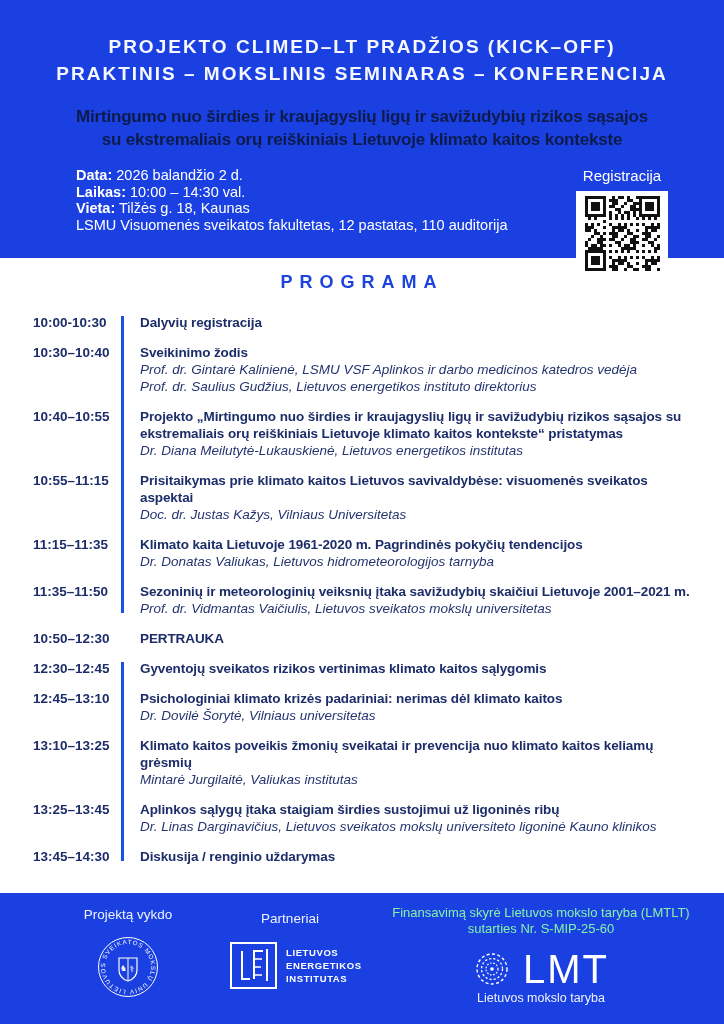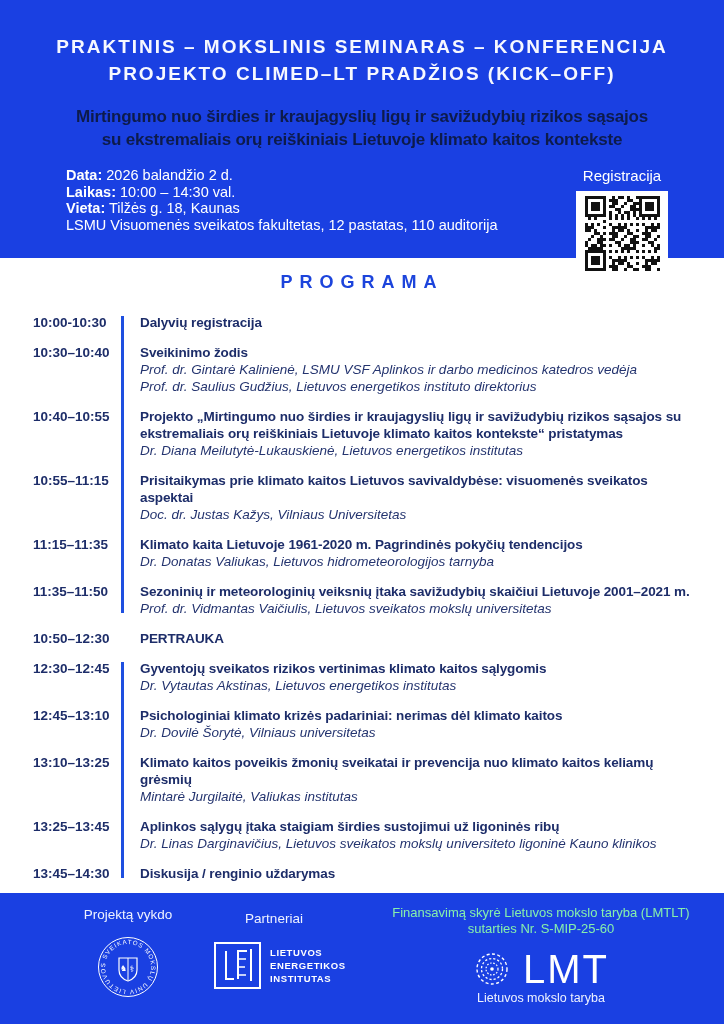--- a/index.html
+++ b/index.html
@@ -17,21 +17,21 @@
   }
   .banner-title {
     margin-top:33px; text-align:center; font-weight:700;
     font-size:19px; line-height:27px; letter-spacing:2px; color:#f6f8ff;
   }
   .banner-subtitle {
     margin-top:18px; text-align:center; font-weight:700;
     font-size:17px; line-height:23px; letter-spacing:-0.2px; color:#0d1b4b;
   }
   .info-block {
-    position:absolute; left:66px; top:167px;
+    position:absolute; left:76px; top:167px;
     font-size:14.5px; line-height:16.5px; color:#ffffff;
   }
   .info-block b { font-weight:700; }
   .registration {
     position:absolute; left:572px; top:167px; width:100px; text-align:center;
   }
   .registration-label { font-size:15px; color:#ffffff; }
   .qr-box {
     margin:7px auto 0 auto; width:92px; height:85px;
     background:#ffffff; display:flex; align-items:center; justify-content:center;
@@ -60,41 +60,41 @@
   .pspeaker { font-style:italic; font-size:13.5px; line-height:17px; color:#24346f; }
   .break-row { margin:13px 0; }
 
   
   .footer {
     position:absolute; top:893px; left:0; width:724px; height:131px;
     background:#1a40e2; color:#ffffff;
   }
   .f-label { font-size:13.5px; color:#eef2ff; }
   .f-col-exec { position:absolute; left:58px; top:14px; width:140px; text-align:center; }
-  .f-col-part { position:absolute; left:214px; top:18px; width:140px; text-align:left; }
+  .f-col-part { position:absolute; left:230px; top:18px; width:140px; text-align:left; }
   .f-col-part .f-label { display:block; text-align:center; width:120px; }
   .f-col-fund { position:absolute; left:380px; top:12px; width:322px; text-align:center; }
   .fund-line { font-size:13px; line-height:16px; color:#86efac; }
 
   .seal-wrap { margin-top:13px; display:flex; justify-content:center; }
   .lei-row { margin-top:16px; display:flex; align-items:center; gap:9px; }
   .lei-text { font-size:9.5px; line-height:13px; letter-spacing:0.6px; font-weight:700; color:#ffffff; text-align:left; }
   .lmt-row { margin-top:12px; display:flex; align-items:center; justify-content:center; gap:12px; }
   .lmt-word { font-size:40px; font-weight:400; letter-spacing:2px; line-height:40px; color:#ffffff; }
   .lmt-caption { margin-top:2px; font-size:12.5px; color:#eef2ff; }
 </style>
 </head>
 <body>
 
 <div class="page">
 
   <div class="banner">
     <div class="banner-title">
+      <div>PROJEKTO CLIMED–LT PRADŽIOS (KICK–OFF)</div>
       <div>PRAKTINIS – MOKSLINIS SEMINARAS – KONFERENCIJA</div>
-      <div>PROJEKTO CLIMED–LT PRADŽIOS (KICK–OFF)</div>
     </div>
     <div class="banner-subtitle">
       <div>Mirtingumo nuo širdies ir kraujagyslių ligų ir savižudybių rizikos sąsajos</div>
       <div>su ekstremaliais orų reiškiniais Lietuvoje klimato kaitos kontekste</div>
     </div>
 
     <div class="info-block">
       <div><b>Data:</b><span> 2026 balandžio 2 d.</span></div>
       <div><b>Laikas:</b><span> 10:00 – 14:30 val.</span></div>
       <div><b>Vieta:</b><span> Tilžės g. 18, Kaunas</span></div>
@@ -789,21 +789,20 @@
       <div class="pcontent">
           <div class="ptitle">PERTRAUKA</div>
         </div>
     </div>
 
     <div class="sched-section">
       <div class="prow">
         <div class="ptime">12:30–12:45</div>
         <div class="pcontent">
           <div class="ptitle">Gyventojų sveikatos rizikos vertinimas klimato kaitos sąlygomis</div>
-          <div class="pspeaker">Dr. Vytautas Akstinas, Lietuvos energetikos institutas</div>
         </div>
       </div>
       <div class="prow">
         <div class="ptime">12:45–13:10</div>
         <div class="pcontent">
           <div class="ptitle">Psichologiniai klimato krizės padariniai: nerimas dėl klimato kaitos</div>
           <div class="pspeaker">Dr. Dovilė Šorytė, Vilniaus universitetas</div>
         </div>
       </div>
       <div class="prow">

